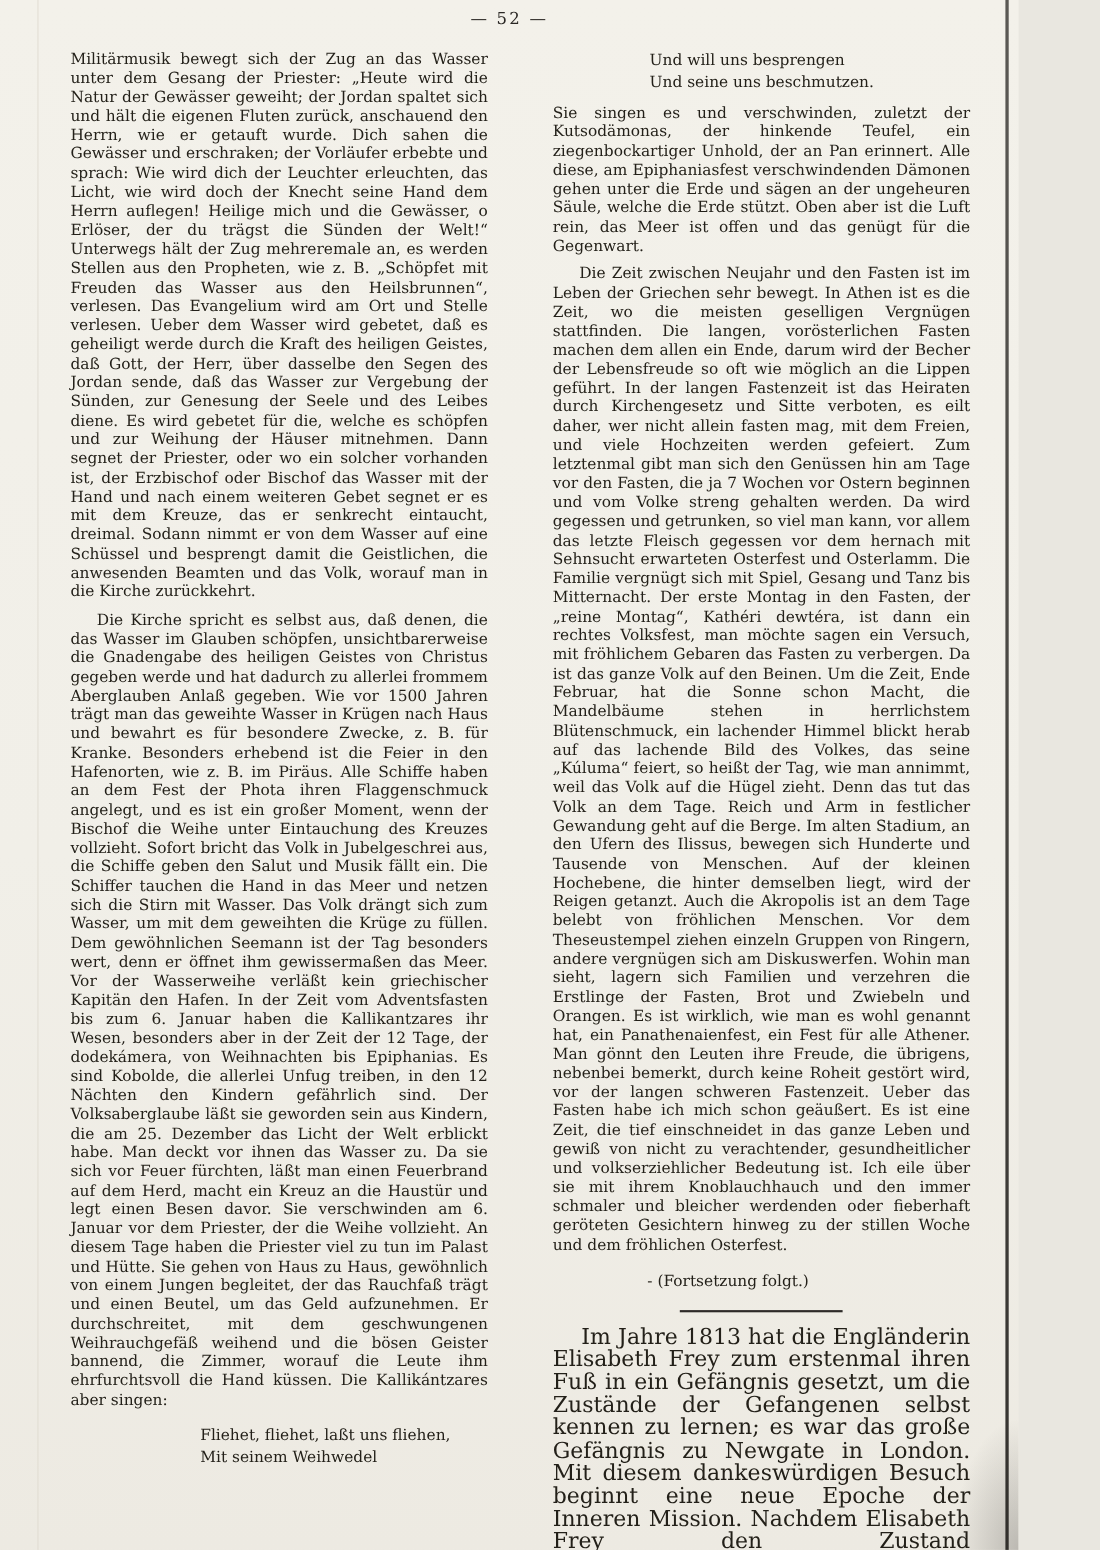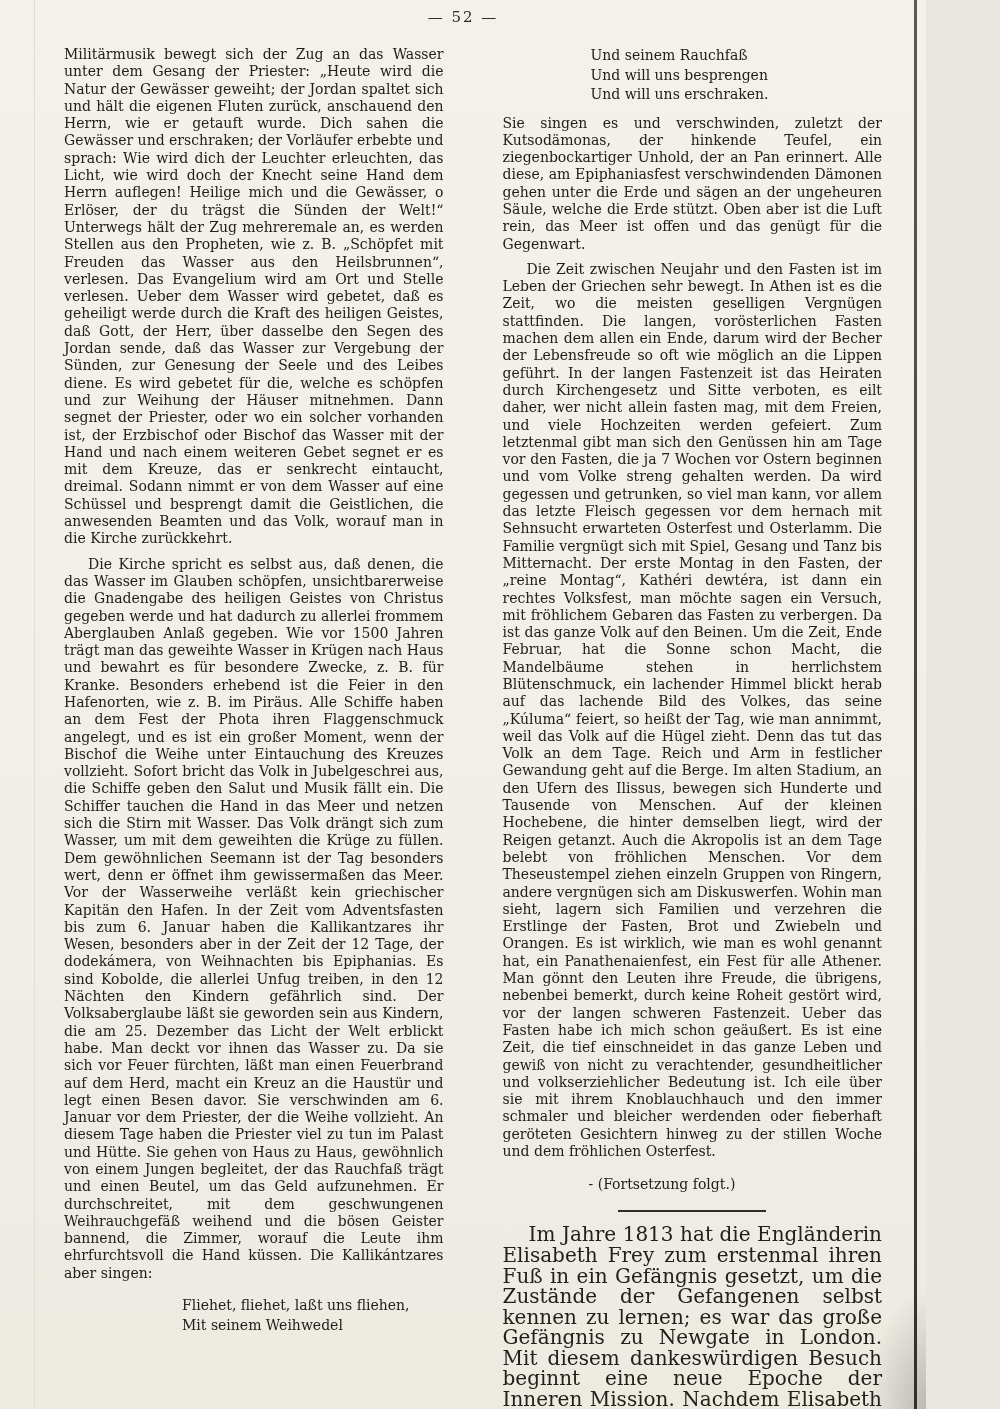--- a/index.html
+++ b/index.html
@@ -78,23 +78,22 @@
       <p class="body-text">Militärmusik bewegt sich der Zug an das Wasser unter dem Gesang der Priester: „Heute wird die Natur der Gewässer geweiht; der Jordan spaltet sich und hält die eigenen Fluten zurück, anschauend den Herrn, wie er getauft wurde. Dich sahen die Gewässer und erschraken; der Vorläufer erbebte und sprach: Wie wird dich der Leuchter erleuchten, das Licht, wie wird doch der Knecht seine Hand dem Herrn auflegen! Heilige mich und die Gewässer, o Erlöser, der du trägst die Sünden der Welt!“ Unterwegs hält der Zug mehreremale an, es werden Stellen aus den Propheten, wie z. B. „Schöpfet mit Freuden das Wasser aus den Heilsbrunnen“, verlesen. Das Evangelium wird am Ort und Stelle verlesen. Ueber dem Wasser wird gebetet, daß es geheiligt werde durch die Kraft des heiligen Geistes, daß Gott, der Herr, über dasselbe den Segen des Jordan sende, daß das Wasser zur Vergebung der Sünden, zur Genesung der Seele und des Leibes diene. Es wird gebetet für die, welche es schöpfen und zur Weihung der Häuser mitnehmen. Dann segnet der Priester, oder wo ein solcher vorhanden ist, der Erzbischof oder Bischof das Wasser mit der Hand und nach einem weiteren Gebet segnet er es mit dem Kreuze, das er senkrecht eintaucht, dreimal. Sodann nimmt er von dem Wasser auf eine Schüssel und besprengt damit die Geistlichen, die anwesenden Beamten und das Volk, worauf man in die Kirche zurückkehrt.</p>
       <p class="body-text indent">Die Kirche spricht es selbst aus, daß denen, die das Wasser im Glauben schöpfen, unsichtbarerweise die Gnadengabe des heiligen Geistes von Christus gegeben werde und hat dadurch zu allerlei frommem Aberglauben Anlaß gegeben. Wie vor 1500 Jahren trägt man das geweihte Wasser in Krügen nach Haus und bewahrt es für besondere Zwecke, z. B. für Kranke. Besonders erhebend ist die Feier in den Hafenorten, wie z. B. im Piräus. Alle Schiffe haben an dem Fest der Phota ihren Flaggenschmuck angelegt, und es ist ein großer Moment, wenn der Bischof die Weihe unter Eintauchung des Kreuzes vollzieht. Sofort bricht das Volk in Jubelgeschrei aus, die Schiffe geben den Salut und Musik fällt ein. Die Schiffer tauchen die Hand in das Meer und netzen sich die Stirn mit Wasser. Das Volk drängt sich zum Wasser, um mit dem geweihten die Krüge zu füllen. Dem gewöhnlichen Seemann ist der Tag besonders wert, denn er öffnet ihm gewissermaßen das Meer. Vor der Wasserweihe verläßt kein griechischer Kapitän den Hafen. In der Zeit vom Adventsfasten bis zum 6. Januar haben die Kallikantzares ihr Wesen, besonders aber in der Zeit der 12 Tage, der dodekámera, von Weihnachten bis Epiphanias. Es sind Kobolde, die allerlei Unfug treiben, in den 12 Nächten den Kindern gefährlich sind. Der Volksaberglaube läßt sie geworden sein aus Kindern, die am 25. Dezember das Licht der Welt erblickt habe. Man deckt vor ihnen das Wasser zu. Da sie sich vor Feuer fürchten, läßt man einen Feuerbrand auf dem Herd, macht ein Kreuz an die Haustür und legt einen Besen davor. Sie verschwinden am 6. Januar vor dem Priester, der die Weihe vollzieht. An diesem Tage haben die Priester viel zu tun im Palast und Hütte. Sie gehen von Haus zu Haus, gewöhnlich von einem Jungen begleitet, der das Rauchfaß trägt und einen Beutel, um das Geld aufzunehmen. Er durchschreitet, mit dem geschwungenen Weihrauchgefäß weihend und die bösen Geister bannend, die Zimmer, worauf die Leute ihm ehrfurchtsvoll die Hand küssen. Die Kallikántzares aber singen:</p>
       <div class="verse verse-left">
         <div class="verse-line">Fliehet, fliehet, laßt uns fliehen,</div>
         <div class="verse-line">Mit seinem Weihwedel</div>
       </div>
     </div>
 
     <div class="col">
       <div class="verse verse-right">
-        <div class="verse-line">Und seinem Rauchfaß</div>
         <div class="verse-line">Und will uns besprengen</div>
-        <div class="verse-line">Und will uns erschraken.</div>
+        <div class="verse-line">Und seine uns beschmutzen.</div>
       </div>
       <p class="body-text">Sie singen es und verschwinden, zuletzt der Kutsodämonas, der hinkende Teufel, ein ziegenbockartiger Unhold, der an Pan erinnert. Alle diese, am Epiphaniasfest verschwindenden Dämonen gehen unter die Erde und sägen an der ungeheuren Säule, welche die Erde stützt. Oben aber ist die Luft rein, das Meer ist offen und das genügt für die Gegenwart.</p>
       <p class="body-text indent">Die Zeit zwischen Neujahr und den Fasten ist im Leben der Griechen sehr bewegt. In Athen ist es die Zeit, wo die meisten geselligen Vergnügen stattfinden. Die langen, vorösterlichen Fasten machen dem allen ein Ende, darum wird der Becher der Lebensfreude so oft wie möglich an die Lippen geführt. In der langen Fastenzeit ist das Heiraten durch Kirchengesetz und Sitte verboten, es eilt daher, wer nicht allein fasten mag, mit dem Freien, und viele Hochzeiten werden gefeiert. Zum letztenmal gibt man sich den Genüssen hin am Tage vor den Fasten, die ja 7 Wochen vor Ostern beginnen und vom Volke streng gehalten werden. Da wird gegessen und getrunken, so viel man kann, vor allem das letzte Fleisch gegessen vor dem hernach mit Sehnsucht erwarteten Osterfest und Osterlamm. Die Familie vergnügt sich mit Spiel, Gesang und Tanz bis Mitternacht. Der erste Montag in den Fasten, der „reine Montag“, Kathéri dewtéra, ist dann ein rechtes Volksfest, man möchte sagen ein Versuch, mit fröhlichem Gebaren das Fasten zu verbergen. Da ist das ganze Volk auf den Beinen. Um die Zeit, Ende Februar, hat die Sonne schon Macht, die Mandelbäume stehen in herrlichstem Blütenschmuck, ein lachender Himmel blickt herab auf das lachende Bild des Volkes, das seine „Kúluma“ feiert, so heißt der Tag, wie man annimmt, weil das Volk auf die Hügel zieht. Denn das tut das Volk an dem Tage. Reich und Arm in festlicher Gewandung geht auf die Berge. Im alten Stadium, an den Ufern des Ilissus, bewegen sich Hunderte und Tausende von Menschen. Auf der kleinen Hochebene, die hinter demselben liegt, wird der Reigen getanzt. Auch die Akropolis ist an dem Tage belebt von fröhlichen Menschen. Vor dem Theseustempel ziehen einzeln Gruppen von Ringern, andere vergnügen sich am Diskuswerfen. Wohin man sieht, lagern sich Familien und verzehren die Erstlinge der Fasten, Brot und Zwiebeln und Orangen. Es ist wirklich, wie man es wohl genannt hat, ein Panathenaienfest, ein Fest für alle Athener. Man gönnt den Leuten ihre Freude, die übrigens, nebenbei bemerkt, durch keine Roheit gestört wird, vor der langen schweren Fastenzeit. Ueber das Fasten habe ich mich schon geäußert. Es ist eine Zeit, die tief einschneidet in das ganze Leben und gewiß von nicht zu verachtender, gesundheitlicher und volkserziehlicher Bedeutung ist. Ich eile über sie mit ihrem Knoblauchhauch und den immer schmaler und bleicher werdenden oder fieberhaft geröteten Gesichtern hinweg zu der stillen Woche und dem fröhlichen Osterfest.</p>
       <div class="continuation">- (Fortsetzung folgt.)</div>
       <div class="divider"></div>
       <div class="article">
         <p>Im Jahre 1813 hat die Engländerin Elisabeth Frey zum erstenmal ihren Fuß in ein Gefängnis gesetzt, um die Zustände der Gefangenen selbst kennen zu lernen; es war das große Gefängnis zu Newgate in London. Mit diesem dankeswürdigen Besuch beginnt eine neue Epoche der Inneren Mission. Nachdem Elisabeth Frey den Zustand schaudererregender Verwilderung unter den 300 gefangenen</p>
       </div>
     </div>
 

